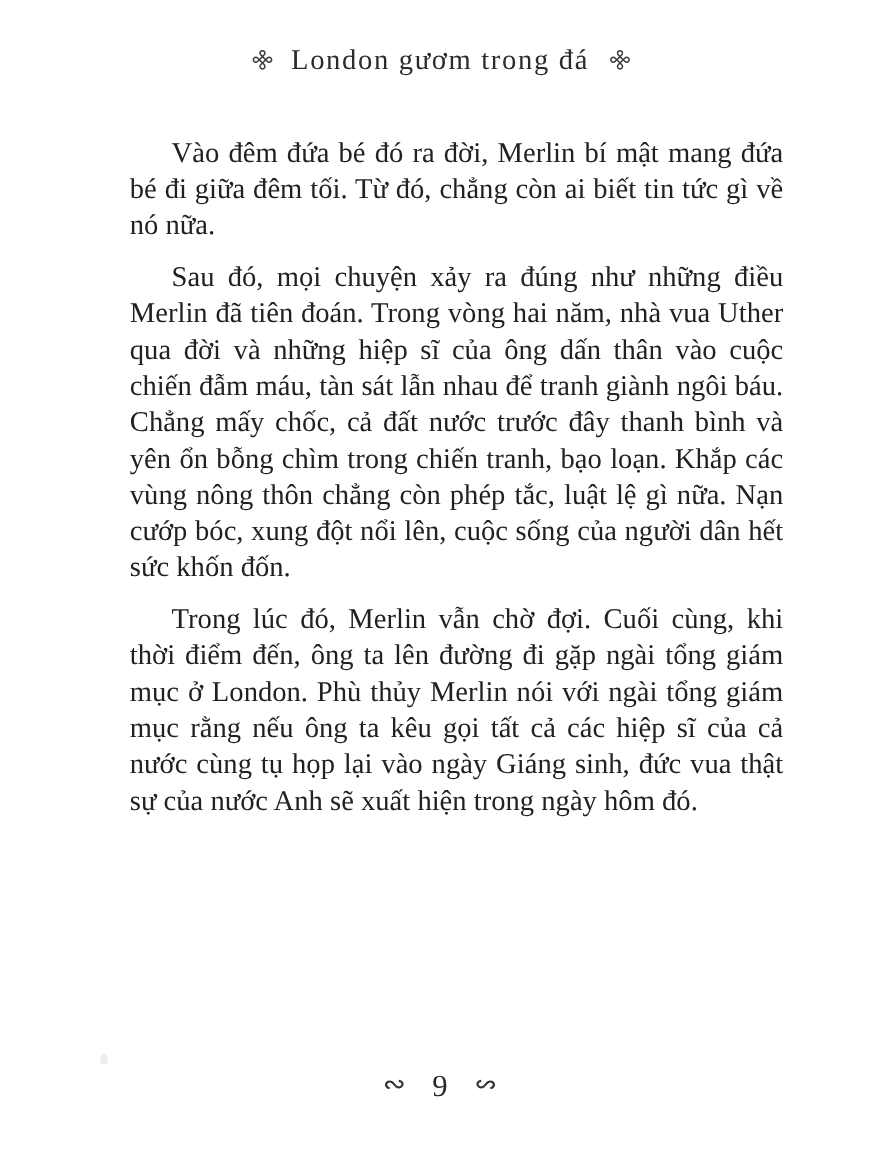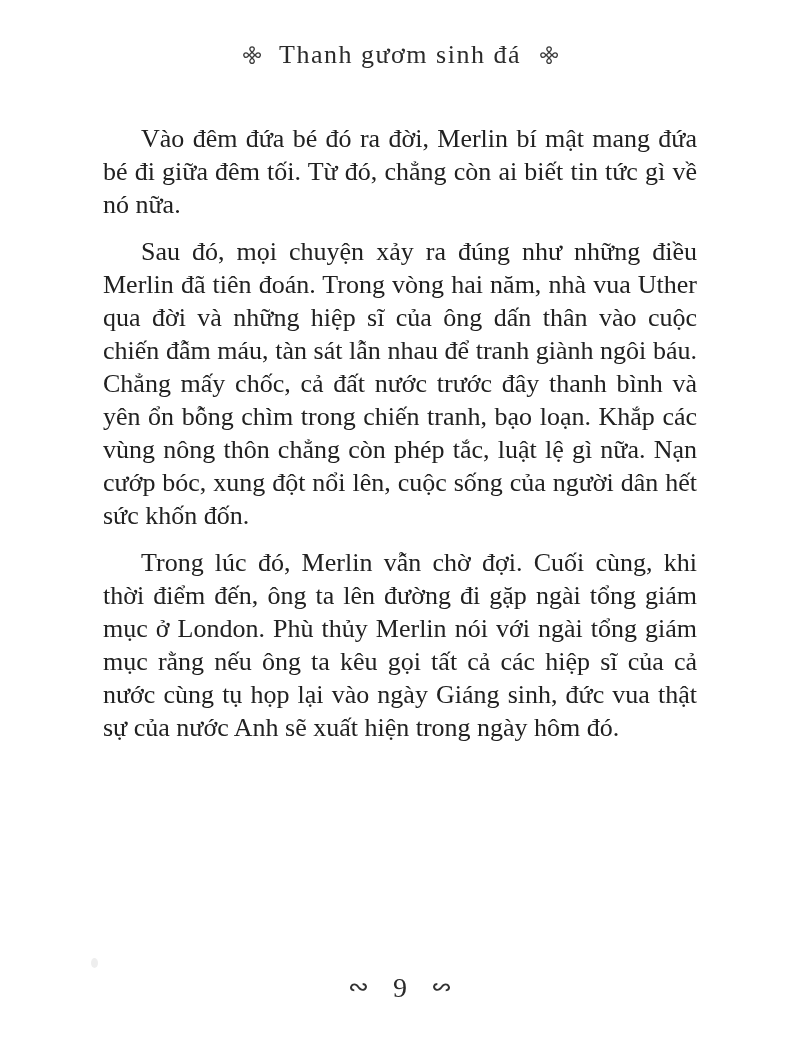--- a/index.html
+++ b/index.html
@@ -40,21 +40,21 @@
     color: #3c3c3c;
     margin: 0 14px;
     vertical-align: middle;
     line-height: 1;
   }
 
   
   .text-block {
     position: absolute;
     top: 122px;
-    left: 103px;
+    left: 118px;
     width: 594px;
     font-size: 26px;
     line-height: 33px;
     text-align: justify;
     color: #212121;
   }
   .text-block p {
     margin: 0 0 14px 0;
     text-indent: 38px;
   }
@@ -97,21 +97,21 @@
     opacity: 0.35;
   }
 </style>
 </head>
 <body>
 
 <div class="page">
 
   <header class="running-head">
     <span class="ornament">⌘</span>
-    <span class="head-title">Thanh gươm sinh đá</span>
+    <span class="head-title">London gươm trong đá</span>
     <span class="ornament">⌘</span>
   </header>
 
   <main class="text-block">
     <p>Vào đêm đứa bé đó ra đời, Merlin bí mật mang đứa bé đi giữa đêm tối. Từ đó, chẳng còn ai biết tin tức gì về nó nữa.</p>
     <p>Sau đó, mọi chuyện xảy ra đúng như những điều Merlin đã tiên đoán. Trong vòng hai năm, nhà vua Uther qua đời và những hiệp sĩ của ông dấn thân vào cuộc chiến đẫm máu, tàn sát lẫn nhau để tranh giành ngôi báu. Chẳng mấy chốc, cả đất nước trước đây thanh bình và yên ổn bỗng chìm trong chiến tranh, bạo loạn. Khắp các vùng nông thôn chẳng còn phép tắc, luật lệ gì nữa. Nạn cướp bóc, xung đột nổi lên, cuộc sống của người dân hết sức khốn đốn.</p>
     <p>Trong lúc đó, Merlin vẫn chờ đợi. Cuối cùng, khi thời điểm đến, ông ta lên đường đi gặp ngài tổng giám mục ở London. Phù thủy Merlin nói với ngài tổng giám mục rằng nếu ông ta kêu gọi tất cả các hiệp sĩ của cả nước cùng tụ họp lại vào ngày Giáng sinh, đức vua thật sự của nước Anh sẽ xuất hiện trong ngày hôm đó.</p>
   </main>
 
   <div class="scan-speck"></div>

